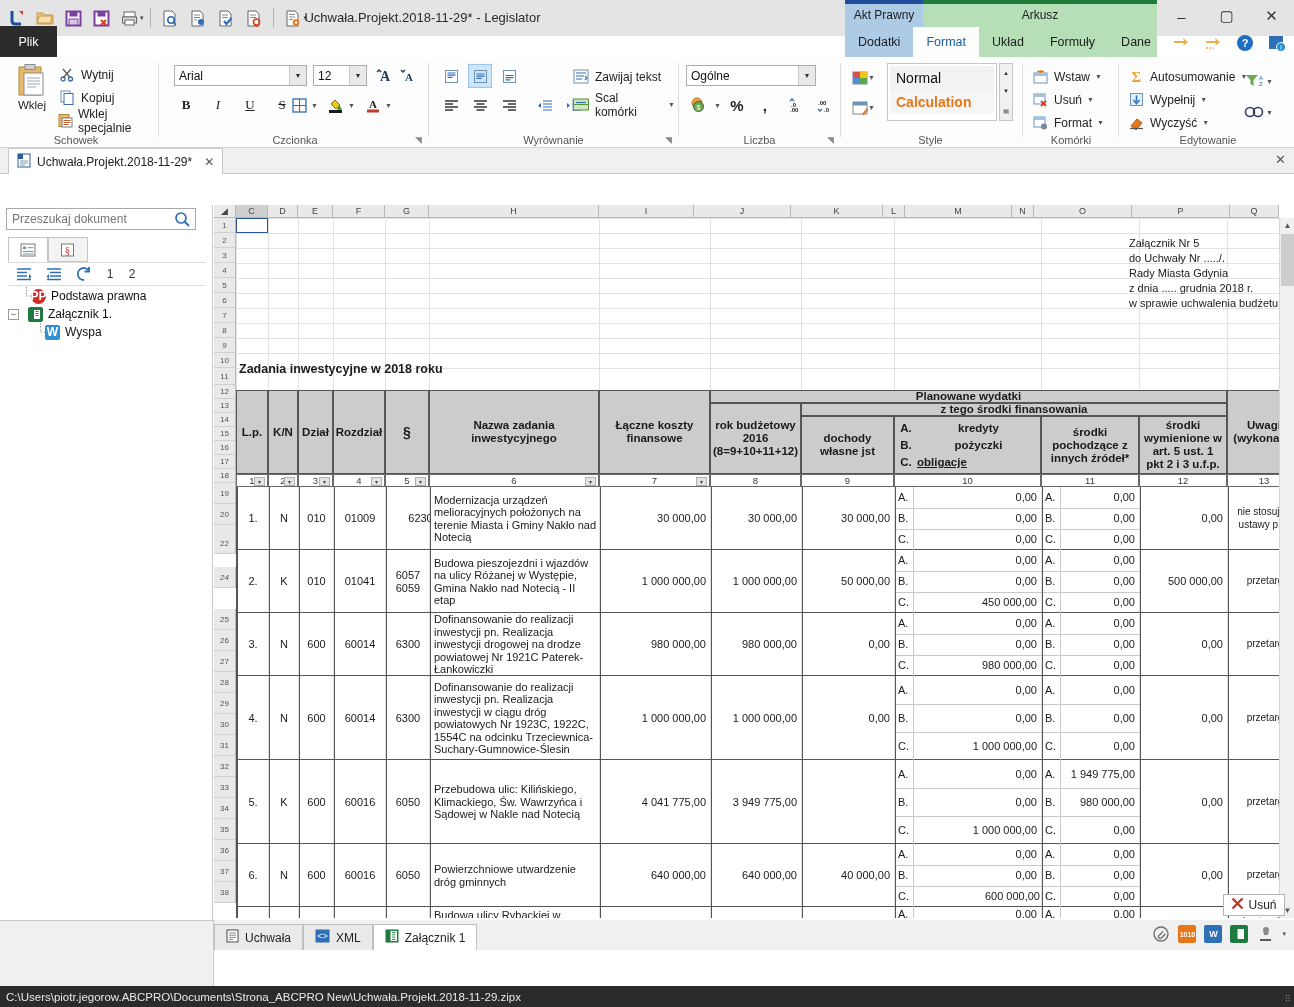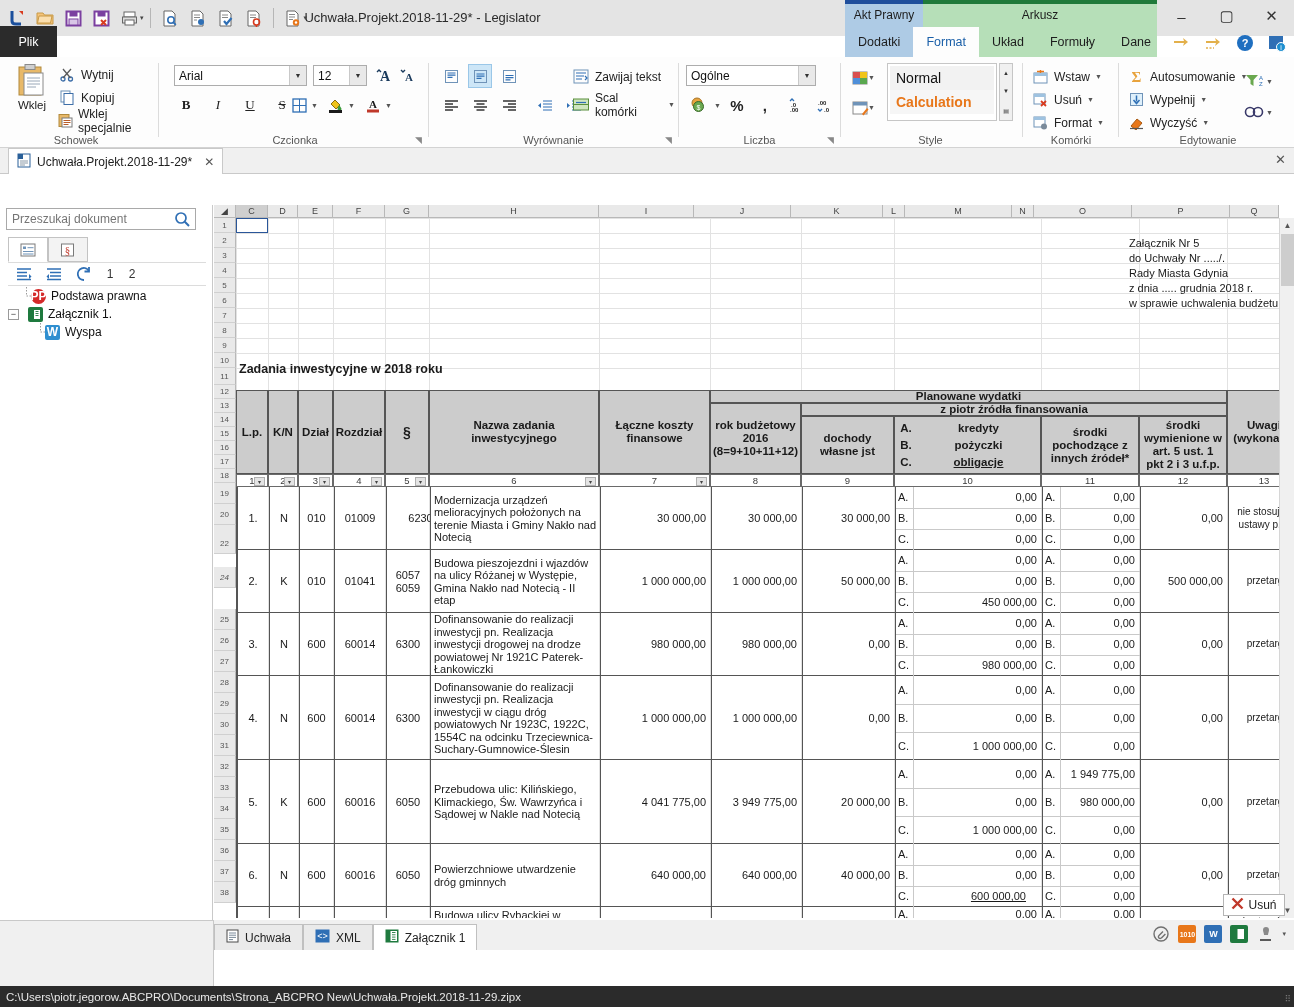--- a/index.html
+++ b/index.html
@@ -876,21 +876,21 @@
           <div class="tcell l m" style="left: 890px; top: 18px; width: 180px; height: 15px; white-space: nowrap;">Załącznik Nr 5</div>
           <div class="tcell l m" style="left: 890px; top: 33px; width: 180px; height: 15px; white-space: nowrap;">do Uchwały Nr ...../.</div>
           <div class="tcell l m" style="left: 890px; top: 48px; width: 180px; height: 15px; white-space: nowrap;">Rady Miasta Gdynia</div>
           <div class="tcell l m" style="left: 890px; top: 63px; width: 180px; height: 15px; white-space: nowrap;">z dnia ..... grudnia 2018 r.</div>
           <div class="tcell l m" style="left: 890px; top: 78px; width: 180px; height: 15px; white-space: nowrap;">w sprawie uchwalenia budżetu</div>
         </div>
 
       <div class="tcell b l" style="left:0; top:143px; width:400px; height:17px; font-size:12.5px; align-items:center;">Zadania inwestycyjne w 2018 roku</div>
 
       <div class="hdrcell" style="position:absolute; left:474px; top:172px; width:517px; height:13px;">Planowane wydatki</div>
-      <div class="hdrcell" style="position:absolute; left:565px; top:185px; width:426px; height:13px;">z piotr źródła finansowania</div>
+      <div class="hdrcell" style="position:absolute; left:565px; top:185px; width:426px; height:13px;">z tego środki finansowania</div>
 
       <div class="hdrcell" style="position:absolute; left:0; top:172px; width:32px; height:84px;">L.p.</div>
       <div class="hdrcell" style="position:absolute; left:32px; top:172px; width:30px; height:84px;">K/N</div>
       <div class="hdrcell" style="position:absolute; left:62px; top:172px; width:35px; height:84px;">Dział</div>
       <div class="hdrcell" style="position:absolute; left:97px; top:172px; width:52px; height:84px;">Rozdział</div>
       <div class="hdrcell" style="position:absolute; left:149px; top:172px; width:44px; height:84px; font-size:14px;">§</div>
       <div class="hdrcell" style="position:absolute; left:363px; top:172px; width:111px; height:84px; padding:0 4px;">Łączne koszty finansowe</div>
       <div class="hdrcell" style="position:absolute; left:193px; top:172px; width:170px; height:84px;">Nazwa zadania inwestycyjnego</div>
       <div class="hdrcell" style="position:absolute; left:474px; top:185px; width:91px; height:71px; padding:0 3px;">rok budżetowy 2016 (8=9+10+11+12)</div>
       <div class="hdrcell" style="position:absolute; left:565px; top:198px; width:93px; height:58px; padding:3px 3px;">dochody własne jst</div>
@@ -899,21 +899,21 @@
         <div style="display:flex; align-items:center; height:17px;">
           <span style="width:22px; text-align:center;">A.</span>
           <span style="flex:1; text-align:center;">kredyty</span>
         </div>
         <div style="display:flex; align-items:center; height:17px;">
           <span style="width:22px; text-align:center;">B.</span>
           <span style="flex:1; text-align:center;">pożyczki</span>
         </div>
         <div style="display:flex; align-items:center; height:17px;">
           <span style="width:22px; text-align:center;">C.</span>
-          <span style="flex:1; text-align:center;text-decoration:underline;">obligacje</span>
+          <span style="flex:1; text-align:left;text-decoration:underline;">obligacje</span>
         </div>
       </div>
 
       <div class="hdrcell" style="position:absolute; left:805px; top:198px; width:98px; height:58px; padding:0 3px;">środki pochodzące z innych źródeł*</div>
       <div class="hdrcell" style="position:absolute; left:903px; top:198px; width:88px; height:58px; padding:0 3px;">środki wymienione w art. 5 ust. 1 pkt 2 i 3 u.f.p.</div>
       <div class="hdrcell" style="position:absolute; left:991px; top:172px; width:74px; height:84px; padding:0 3px;">Uwagi (wykonawc</div>
 
       <div id="numrow">
           <div class="numcell" style="position: absolute; left: 0px; top: 256px; width: 32px; height: 13px;">1<span class="fd">▾</span></div>
           <div class="numcell" style="position: absolute; left: 32px; top: 256px; width: 30px; height: 13px;">2<span class="fd">▾</span></div>
@@ -1103,21 +1103,20 @@
           </div>
           <div class="databox" style="left: 0px; top: 542px; width: 1065px; height: 84px;">
             <div class="tcell c" style="left: 0px; top: 0px; width: 32px; height: 84px;">5.</div>
             <div class="tcell c" style="left: 32px; top: 0px; width: 30px; height: 84px;">K</div>
             <div class="tcell c" style="left: 62px; top: 0px; width: 35px; height: 84px;">600</div>
             <div class="tcell c" style="left: 97px; top: 0px; width: 52px; height: 84px;">60016</div>
             <div class="tcell c" style="left: 149px; top: 0px; width: 44px; height: 84px;">6050</div>
             <div class="tcell l m" style="left: 193px; top: 0px; width: 170px; height: 84px; padding: 3px 4px; align-items: center;">Przebudowa ulic: Kilińskiego, Klimackiego, Św. Wawrzyńca i Sądowej w Nakle nad Notecią</div>
             <div class="tcell r" style="left: 363px; top: 0px; width: 111px; height: 84px; padding-right: 5px;">4 041 775,00</div>
             <div class="tcell r" style="left: 474px; top: 0px; width: 91px; height: 84px; padding-right: 5px;">3 949 775,00</div>
-            <div class="tcell r" style="left: 565px; top: 0px; width: 93px; height: 84px; padding-right: 5px;">20 000,00</div>
             <div class="tcell r" style="left: 903px; top: 0px; width: 88px; height: 84px; padding-right: 5px;">0,00</div>
             <div class="tcell c" style="left: 991px; top: 0px; width: 74px; height: 84px; padding: 2px 3px; white-space: pre-line; font-size: 10px;">przetarg</div>
             <div class="tcell l m" style="left: 658px; top: 0px; width: 18px; height: 28px;">A.</div>
             <div class="tcell r" style="left: 676px; top: 0px; width: 129px; height: 28px; padding-right: 5px;">0,00</div>
             <div class="tcell l m" style="left: 805px; top: 0px; width: 18px; height: 28px;">A.</div>
             <div class="tcell r" style="left: 823px; top: 0px; width: 80px; height: 28px; padding-right: 5px;">1 949 775,00</div>
             <div class="thinline" style="left: 658px; top: 28px; width: 245px; height: 1px;"></div>
             <div class="tcell l m" style="left: 658px; top: 28px; width: 18px; height: 28px;">B.</div>
             <div class="tcell r" style="left: 676px; top: 28px; width: 129px; height: 28px; padding-right: 5px;">0,00</div>
             <div class="tcell l m" style="left: 805px; top: 28px; width: 18px; height: 28px;">B.</div>
@@ -1159,21 +1158,21 @@
             <div class="tcell r" style="left: 676px; top: 0px; width: 129px; height: 21px; padding-right: 5px;">0,00</div>
             <div class="tcell l m" style="left: 805px; top: 0px; width: 18px; height: 21px;">A.</div>
             <div class="tcell r" style="left: 823px; top: 0px; width: 80px; height: 21px; padding-right: 5px;">0,00</div>
             <div class="thinline" style="left: 658px; top: 21px; width: 245px; height: 1px;"></div>
             <div class="tcell l m" style="left: 658px; top: 21px; width: 18px; height: 21px;">B.</div>
             <div class="tcell r" style="left: 676px; top: 21px; width: 129px; height: 21px; padding-right: 5px;">0,00</div>
             <div class="tcell l m" style="left: 805px; top: 21px; width: 18px; height: 21px;">B.</div>
             <div class="tcell r" style="left: 823px; top: 21px; width: 80px; height: 21px; padding-right: 5px;">0,00</div>
             <div class="thinline" style="left: 658px; top: 42px; width: 245px; height: 1px;"></div>
             <div class="tcell l m" style="left: 658px; top: 42px; width: 18px; height: 21px;">C.</div>
-            <div class="tcell r" style="left: 676px; top: 42px; width: 129px; height: 21px; padding-right: 16px; text-decoration: underline;">600 000,00</div>
+            <div class="tcell r" style="left: 676px; top: 42px; width: 129px; height: 21px; padding-right: 2px;">600 000,00</div>
             <div class="tcell l m" style="left: 805px; top: 42px; width: 18px; height: 21px;">C.</div>
             <div class="tcell r" style="left: 823px; top: 42px; width: 80px; height: 21px; padding-right: 5px;">0,00</div>
             <div class="thinline" style="left: 0px; top: 0px; width: 1px; height: 63px; background: rgb(85, 85, 85);"></div>
             <div class="thinline" style="left: 32px; top: 0px; width: 1px; height: 63px; background: rgb(85, 85, 85);"></div>
             <div class="thinline" style="left: 62px; top: 0px; width: 1px; height: 63px; background: rgb(85, 85, 85);"></div>
             <div class="thinline" style="left: 97px; top: 0px; width: 1px; height: 63px; background: rgb(85, 85, 85);"></div>
             <div class="thinline" style="left: 149px; top: 0px; width: 1px; height: 63px; background: rgb(85, 85, 85);"></div>
             <div class="thinline" style="left: 193px; top: 0px; width: 1px; height: 63px; background: rgb(85, 85, 85);"></div>
             <div class="thinline" style="left: 363px; top: 0px; width: 1px; height: 63px; background: rgb(85, 85, 85);"></div>
             <div class="thinline" style="left: 474px; top: 0px; width: 1px; height: 63px; background: rgb(85, 85, 85);"></div>

